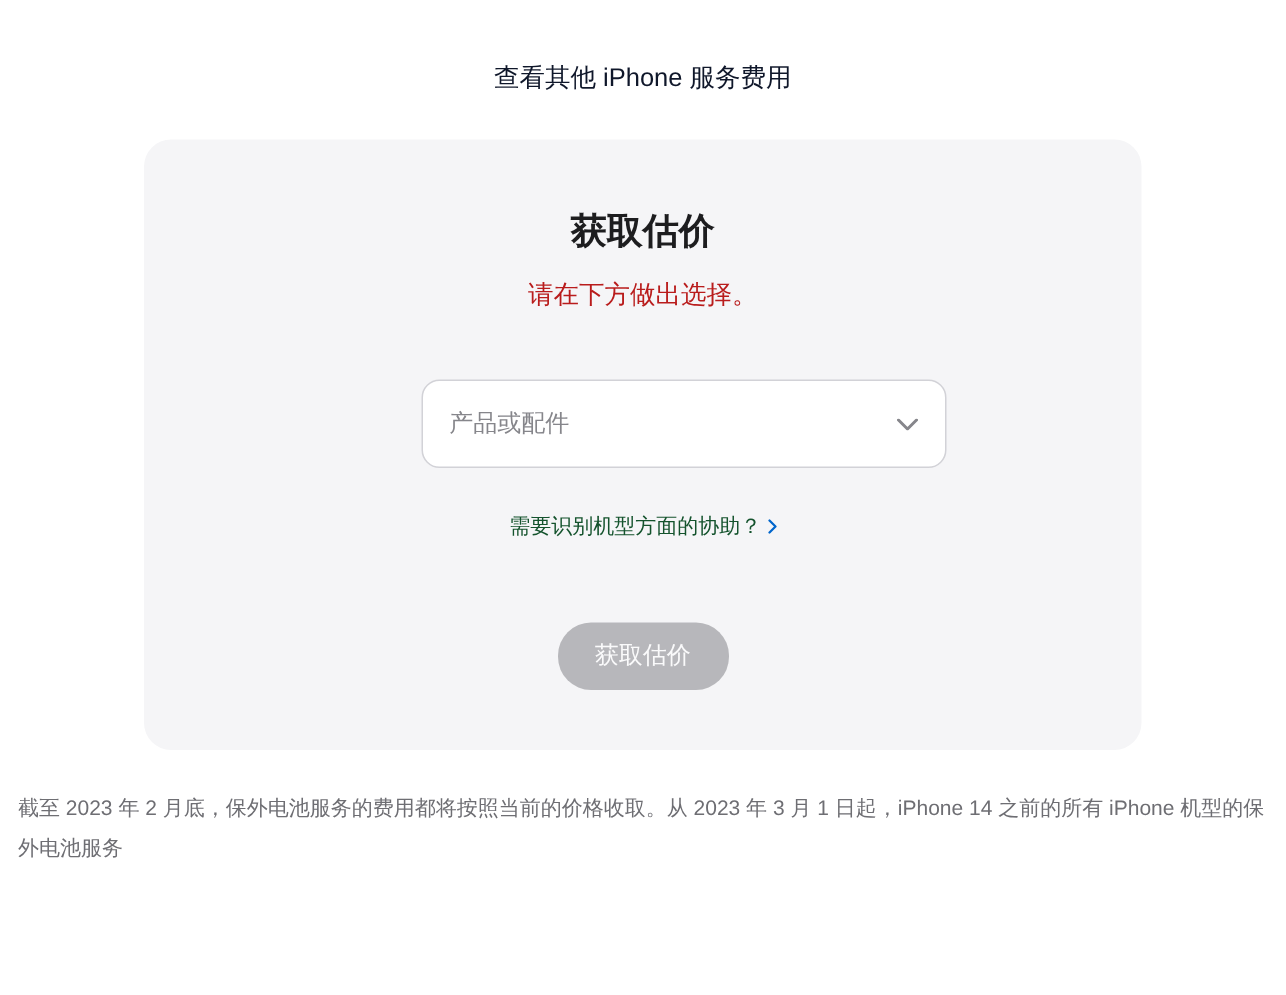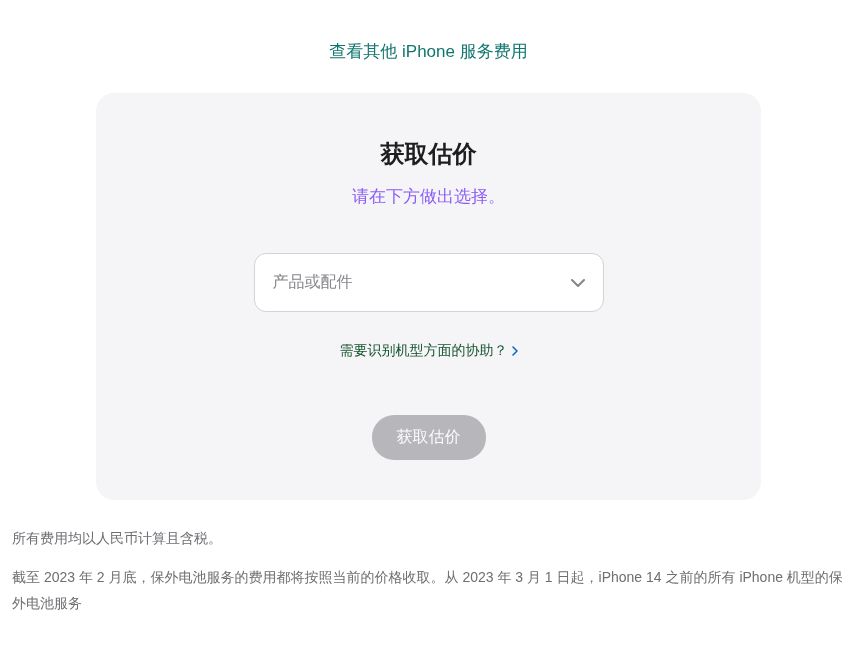--- a/index.html
+++ b/index.html
@@ -12,41 +12,41 @@
       background: #ffffff;
       width: 857px;
       height: 663px;
       overflow: hidden;
     }
     .top-link {
       text-align: center;
       padding: 40px 0 30px 0;
     }
     .top-link a {
-      color: #0f766e;
+      color: #0f172a;
       text-decoration: none;
       font-size: 17px;
     }
     .card {
       background: #f5f5f7;
       border-radius: 18px;
       width: 665px;
       margin: 0 auto;
       padding: 45px 40px 40px 40px;
       text-align: center;
     }
     .card-title {
       font-size: 24px;
       font-weight: 600;
       color: #1d1d1f;
       margin-bottom: 15px;
     }
     .card-subtitle {
       font-size: 17px;
-      color: #8b5cf6;
+      color: #b91c1c;
       margin-bottom: 45px;
     }
     .select-wrapper {
       position: relative;
       width: 350px;
       margin: 0 auto 25px auto;
     }
     .select-box {
       width: 100%;
       background: #ffffff;
@@ -54,20 +54,21 @@
       border-radius: 12px;
       padding: 18px 45px 18px 18px;
       font-size: 16px;
       color: #86868b;
       text-align: left;
       cursor: pointer;
       position: relative;
       display: flex;
       align-items: center;
       justify-content: space-between;
+      margin-left: 27px;
     }
     .chevron {
       position: absolute;
       right: 18px;
       top: 50%;
       transform: translateY(-50%);
       pointer-events: none;
     }
     .chevron svg {
       width: 14px;
@@ -139,17 +140,16 @@
         <path d="M1 1L5 5L1 9" stroke="#0066cc" stroke-width="1.5" stroke-linecap="round" stroke-linejoin="round"></path>
       </svg>
   </a>
 
   <div>
     <button class="submit-btn">获取估价</button>
   </div>
 </div>
 
 <div class="footer-text">
-  <p>所有费用均以人民币计算且含税。</p>
   <p>
     <span>截至 2023 年 2 月底，保外电池服务的费用都将按照当前的价格收取。从 2023 年 3 月 1 日起，iPhone 14 之前的所有 iPhone 机型的保外电池服务</span>
   </p>
 </div>
 
 </body></html>

